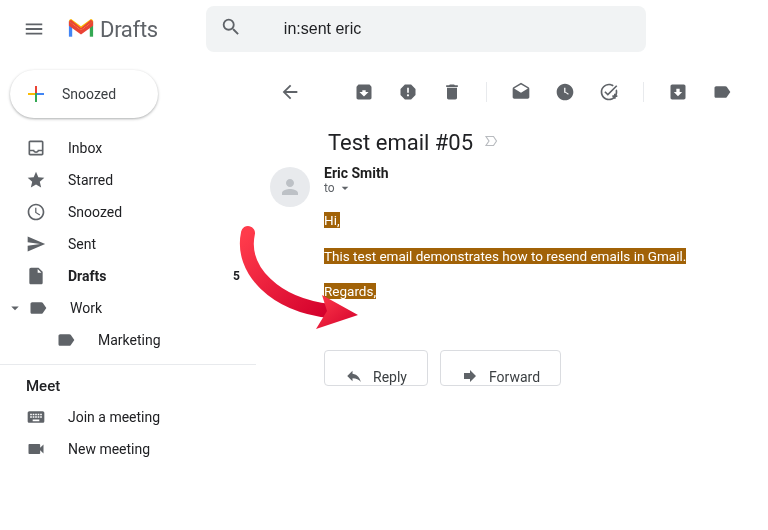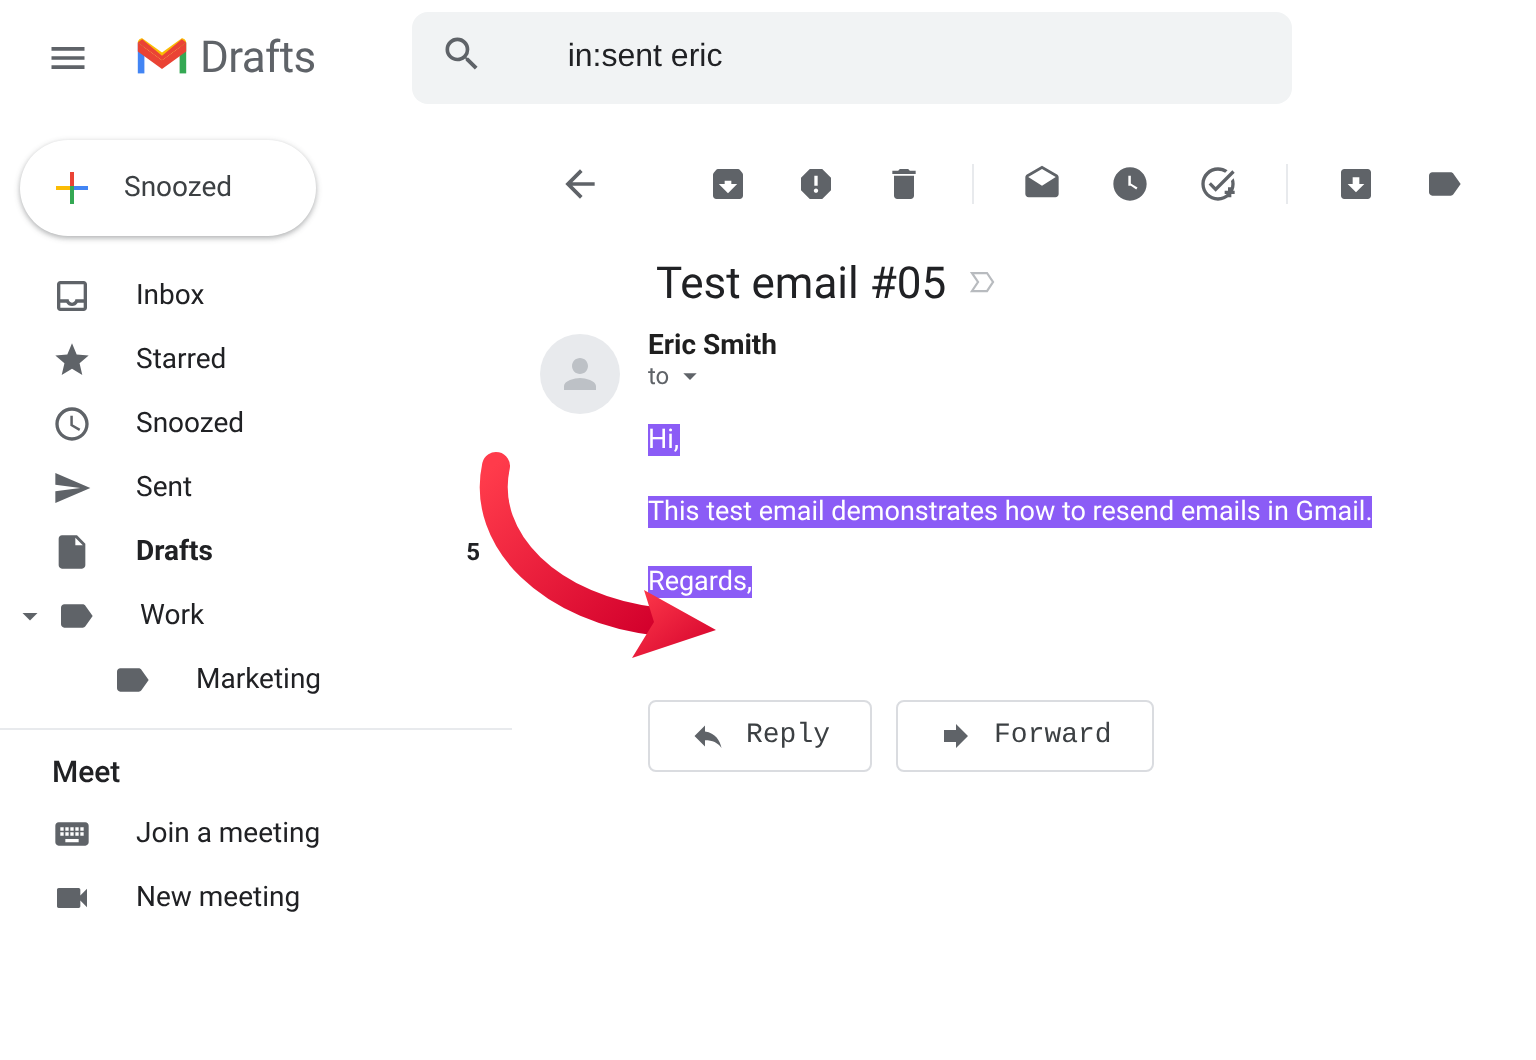--- a/index.html
+++ b/index.html
@@ -51,27 +51,27 @@
   .msg { display:flex; padding-left:14px; gap:14px; }
   .avatar { width:40px; height:40px; border-radius:50%; background:#e8eaed; display:flex; align-items:center; justify-content:center; flex-shrink:0; margin-top:2px; }
   .avatar svg { width:24px; height:24px; fill:#bdc1c6; }
   .msg-col { flex:1; padding-right:40px; }
   .sender-line { display:flex; align-items:center; gap:8px; }
   .sender-name { font-size:14px; font-weight:700; color:#1f1f1f; }
   .to-line { font-size:12px; color:#5f6368; display:flex; align-items:center; gap:2px; margin-top:-1px; }
   .to-line svg { width:16px; height:16px; fill:#5f6368; }
 
   .body-text { margin-top:14px; font-size:13.5px; line-height:1.6; }
-  .body-text span { background:#8b5cf6; color:#fff; }
+  .body-text span { background:#a16207; color:#fff; }
   .body-text .block { display:inline; }
   .body-text p { margin:0; }
   .spacer { height:14px; }
 
   .actions { display:flex; gap:12px; margin-top:26px; }
-  .act-btn { display:flex; align-items:center; gap:10px; height:36px; padding:0 20px; border:1px solid #dadce0; border-radius:4px; background:#fff; font-size:14px; color:#3c4043; cursor:pointer;font-family:Liberation Mono, monospace; }
+  .act-btn { display:flex; align-items:flex-end; gap:10px; height:36px; padding:0 20px; border:1px solid #dadce0; border-radius:4px; background:#fff; font-size:14px; color:#3c4043; cursor:pointer; }
   .act-btn svg { width:18px; height:18px; fill:#5f6368; }
 
   
   .anno-arrow { position:absolute; left:230px; top:225px; width:130px; height:110px; pointer-events:none; }
 </style>
 </head>
 <body>
 
 <div class="app">
 

